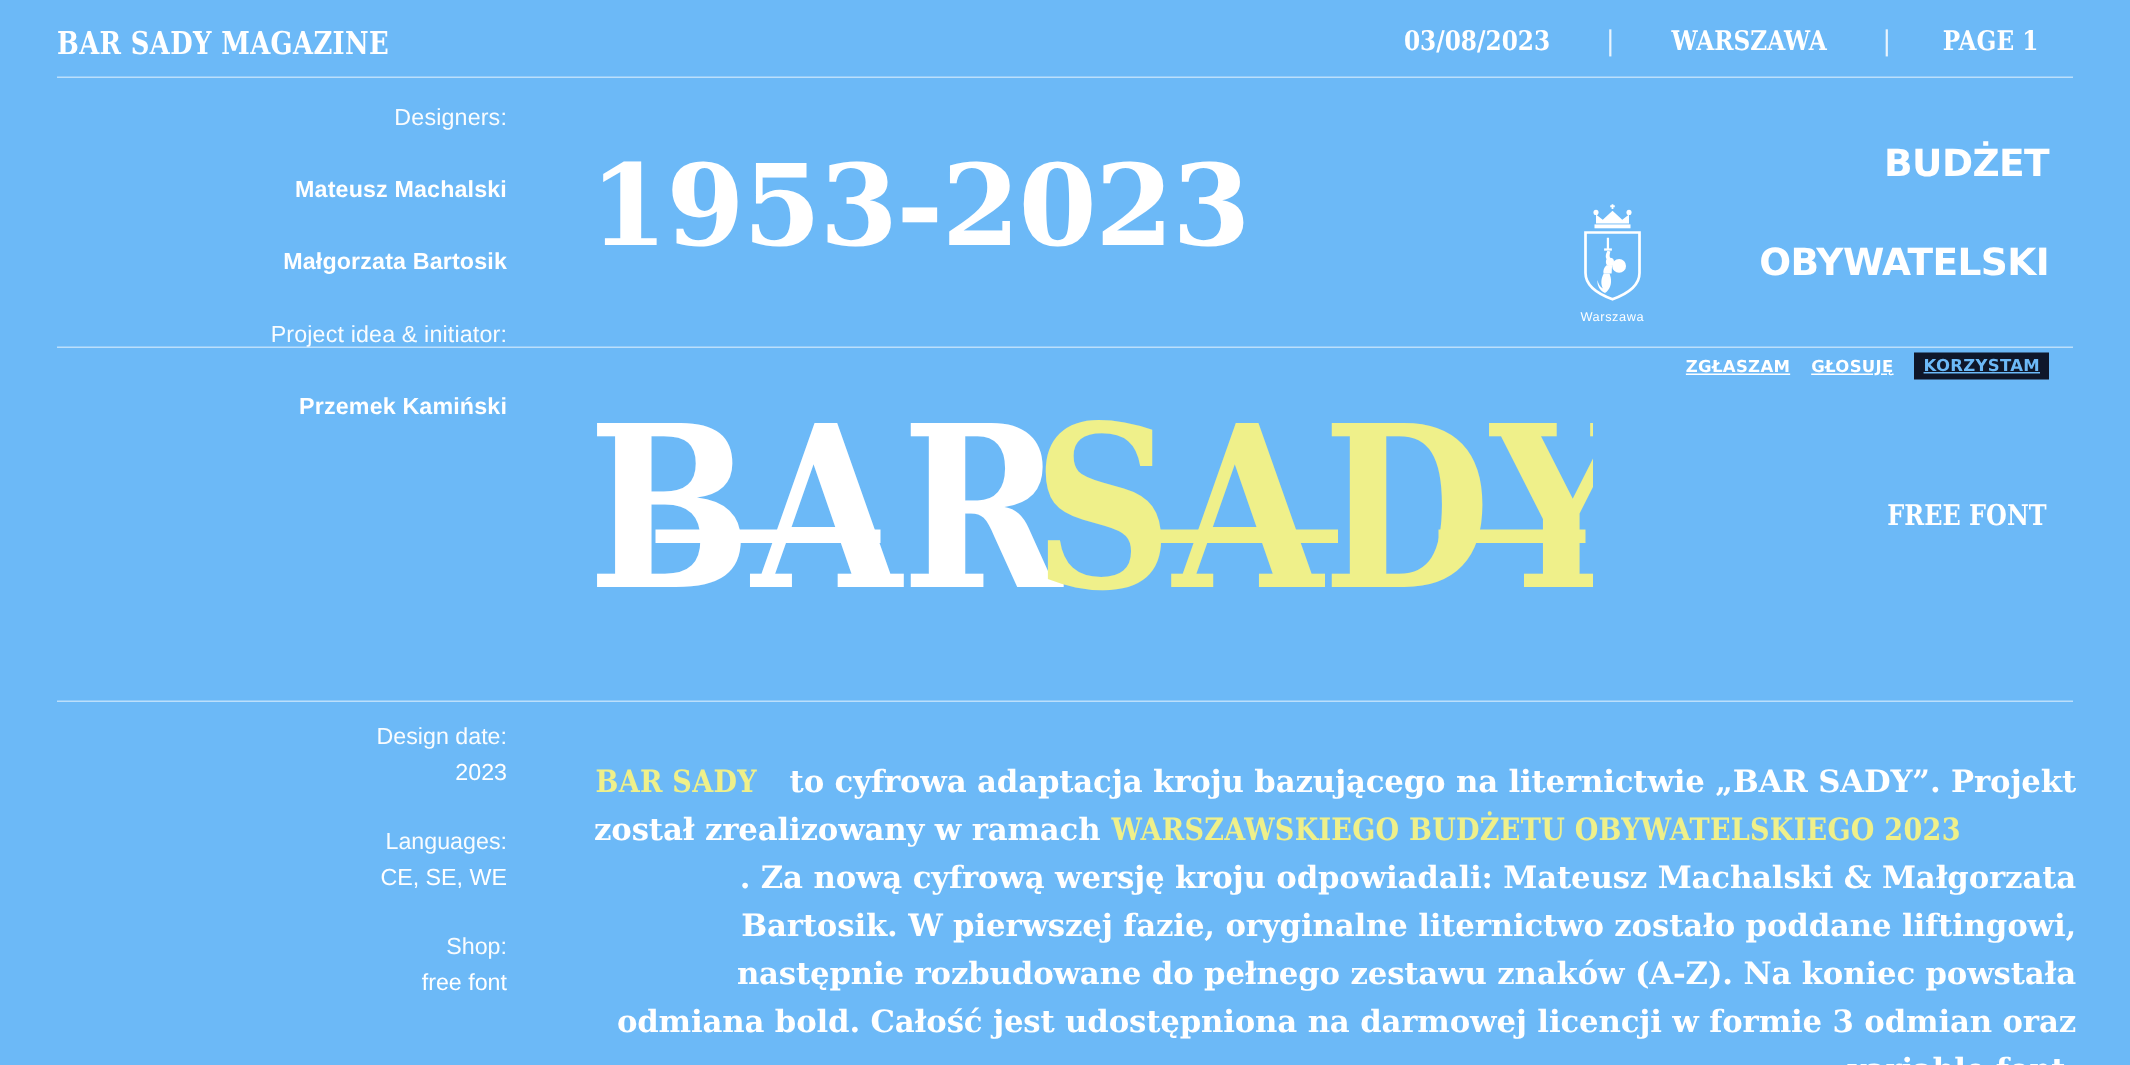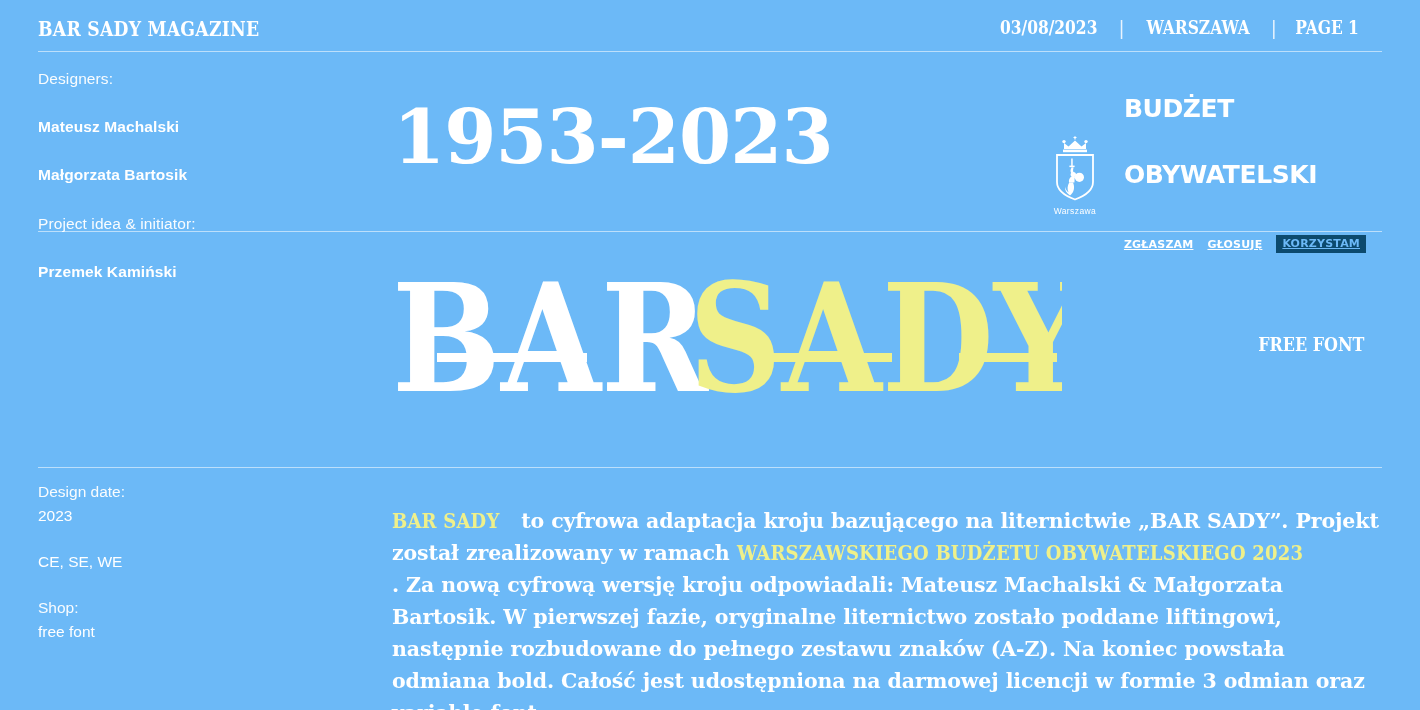--- a/index.html
+++ b/index.html
@@ -13,20 +13,21 @@
     font-family: "Liberation Sans", sans-serif;
     overflow: hidden;
     position: relative;
     -webkit-font-smoothing: antialiased;
   }
   .page {
     position: absolute;
     inset: 0;
     width: 1402px;
     height: 710px;
+    text-align: right;
   }
 
   
   .rule {
     position: absolute;
     height: 1px;
     background: rgba(255,255,255,0.55);
   }
 
   
@@ -42,21 +43,21 @@
     transform: scaleX(0.82);
     transform-origin: left center;
     white-space: nowrap;
   }
   .masthead-meta {
     position: absolute;
     right: 38px;
     top: 17px;
     display: flex;
     align-items: center;
-    gap: 0;
+    gap: 16px;
     font-family: "DejaVu Serif", "Liberation Serif", serif;
     font-weight: bold;
     font-size: 18px;
     color: #ffffff;
     white-space: nowrap;
   }
   .masthead-meta .mm {
     transform: scaleX(0.86);
     transform-origin: center;
     display: inline-block;
@@ -151,21 +152,21 @@
   }
   .tag {
     font-family: "DejaVu Sans", "Liberation Sans", sans-serif;
     font-weight: bold;
     font-size: 11px;
     letter-spacing: 0.2px;
     color: #ffffff;
     text-decoration: underline;
   }
   .tag.highlight {
-    background: #0c4a6e;
+    background: #0f172a;
     color: #6cb9f7;
     padding: 2px 6px 3px 6px;
   }
 
   
   .wordmark {
     position: absolute;
     left: 392px;
     top: 266px;
     height: 160px;
@@ -316,20 +317,21 @@
   <div class="free-font">FREE FONT</div>
 
   <div class="rule rule-lower"></div>
 
   <div class="specs">
     <div class="group">
       <div class="label">Design date:</div>
       <div class="value">2023</div>
     </div>
     <div class="group">
+      <div class="label">Languages:</div>
       <div class="value">CE, SE, WE</div>
     </div>
     <div class="group">
       <div class="label">Shop:</div>
       <div class="value">free font</div>
     </div>
   </div>
 
   <p class="body-copy"><span class="hl">BAR SADY</span><span> to cyfrowa adaptacja kroju bazującego na liternictwie „BAR SADY”. Projekt został zrealizowany w ramach </span><span class="hl">WARSZAWSKIEGO BUDŻETU OBYWATELSKIEGO 2023</span><span>. Za nową cyfrową wersję kroju odpowiadali: Mateusz Machalski &amp; Małgorzata Bartosik. W pierwszej fazie, oryginalne liternictwo zostało poddane liftingowi, następnie rozbudowane do pełnego zestawu znaków (A-Z). Na koniec powstała odmiana bold. Całość jest udostępniona na darmowej licencji w formie 3 odmian oraz variable font.</span></p>
 

